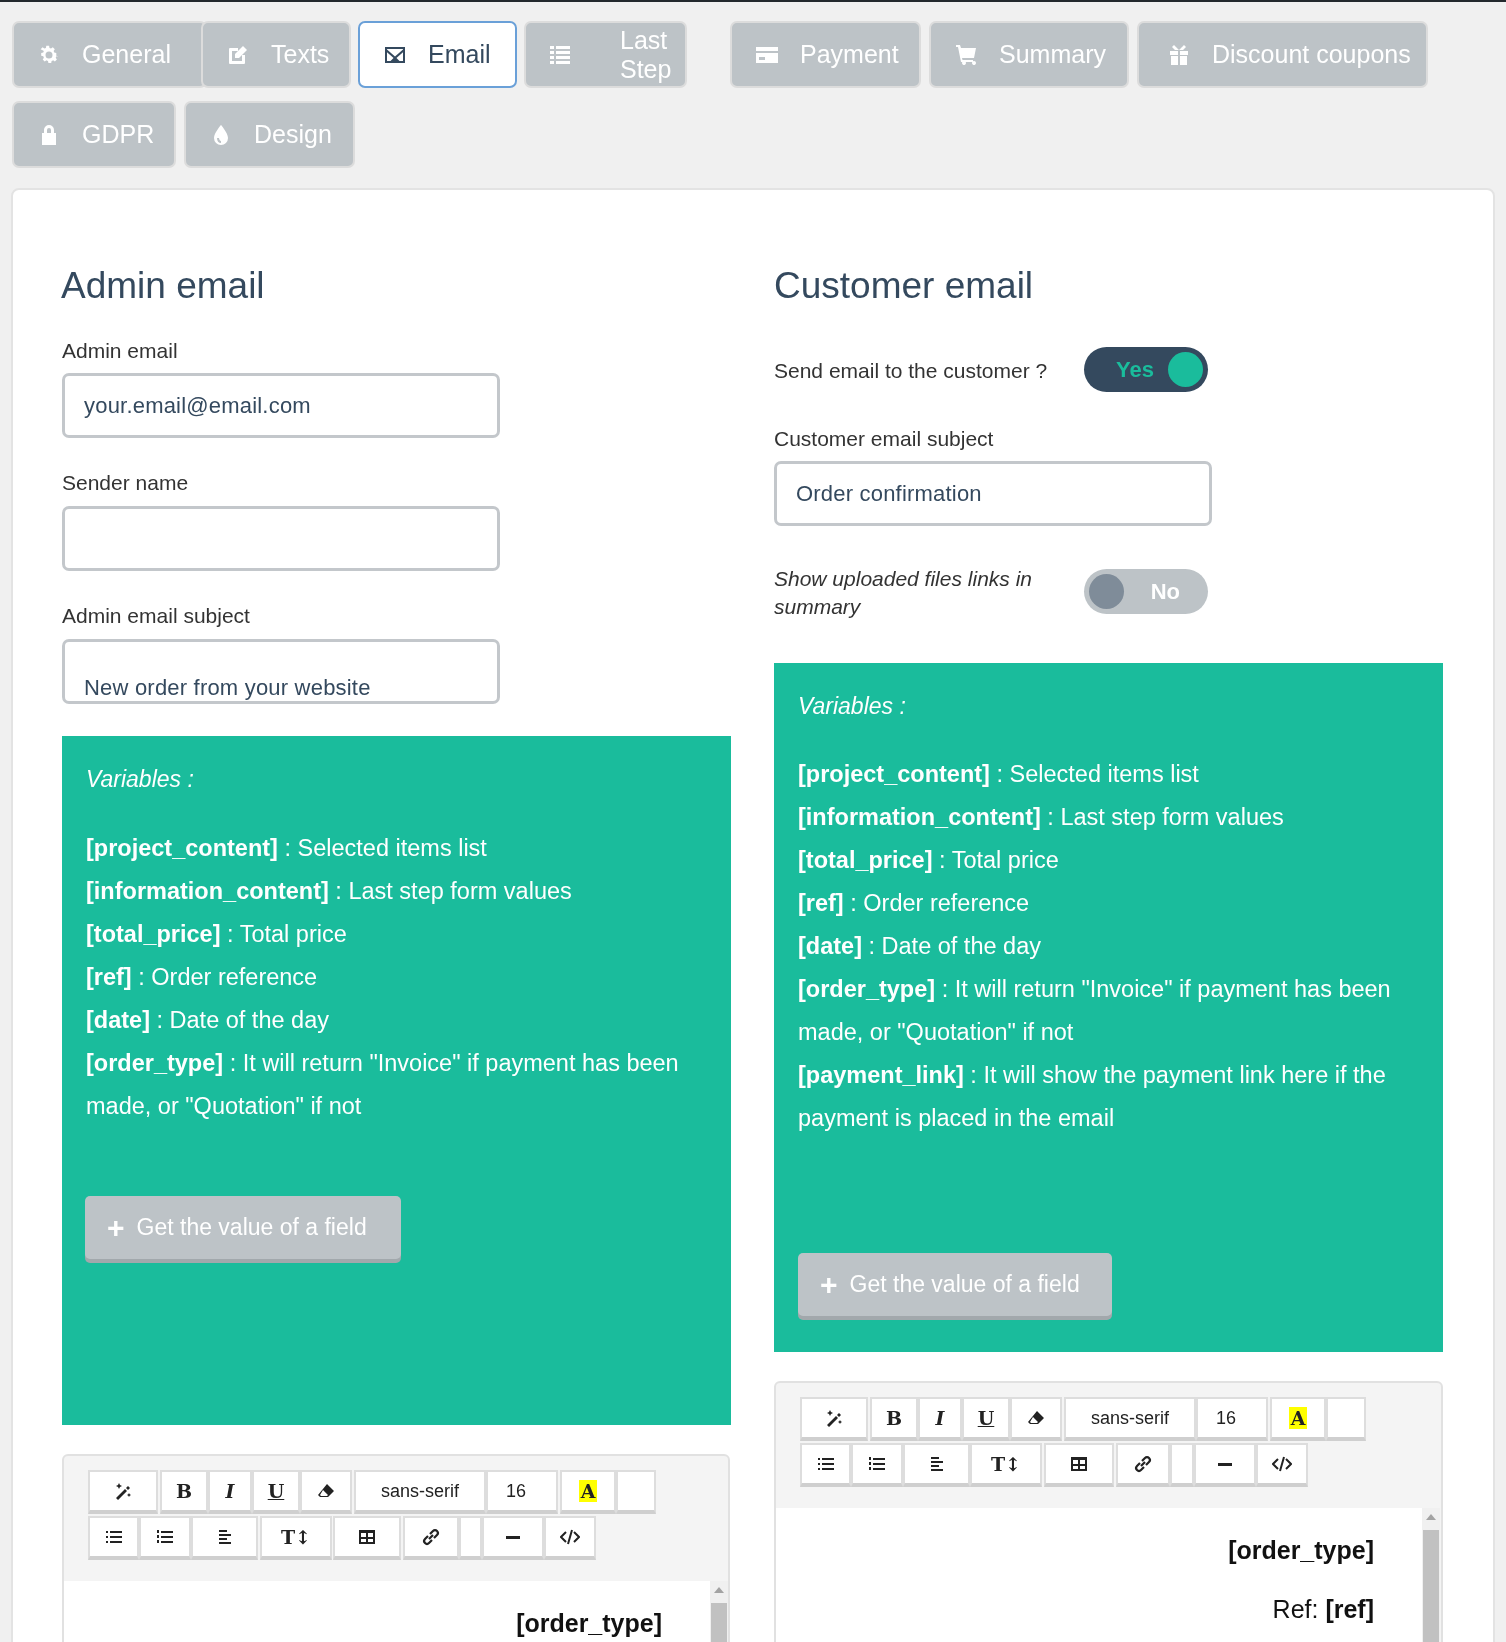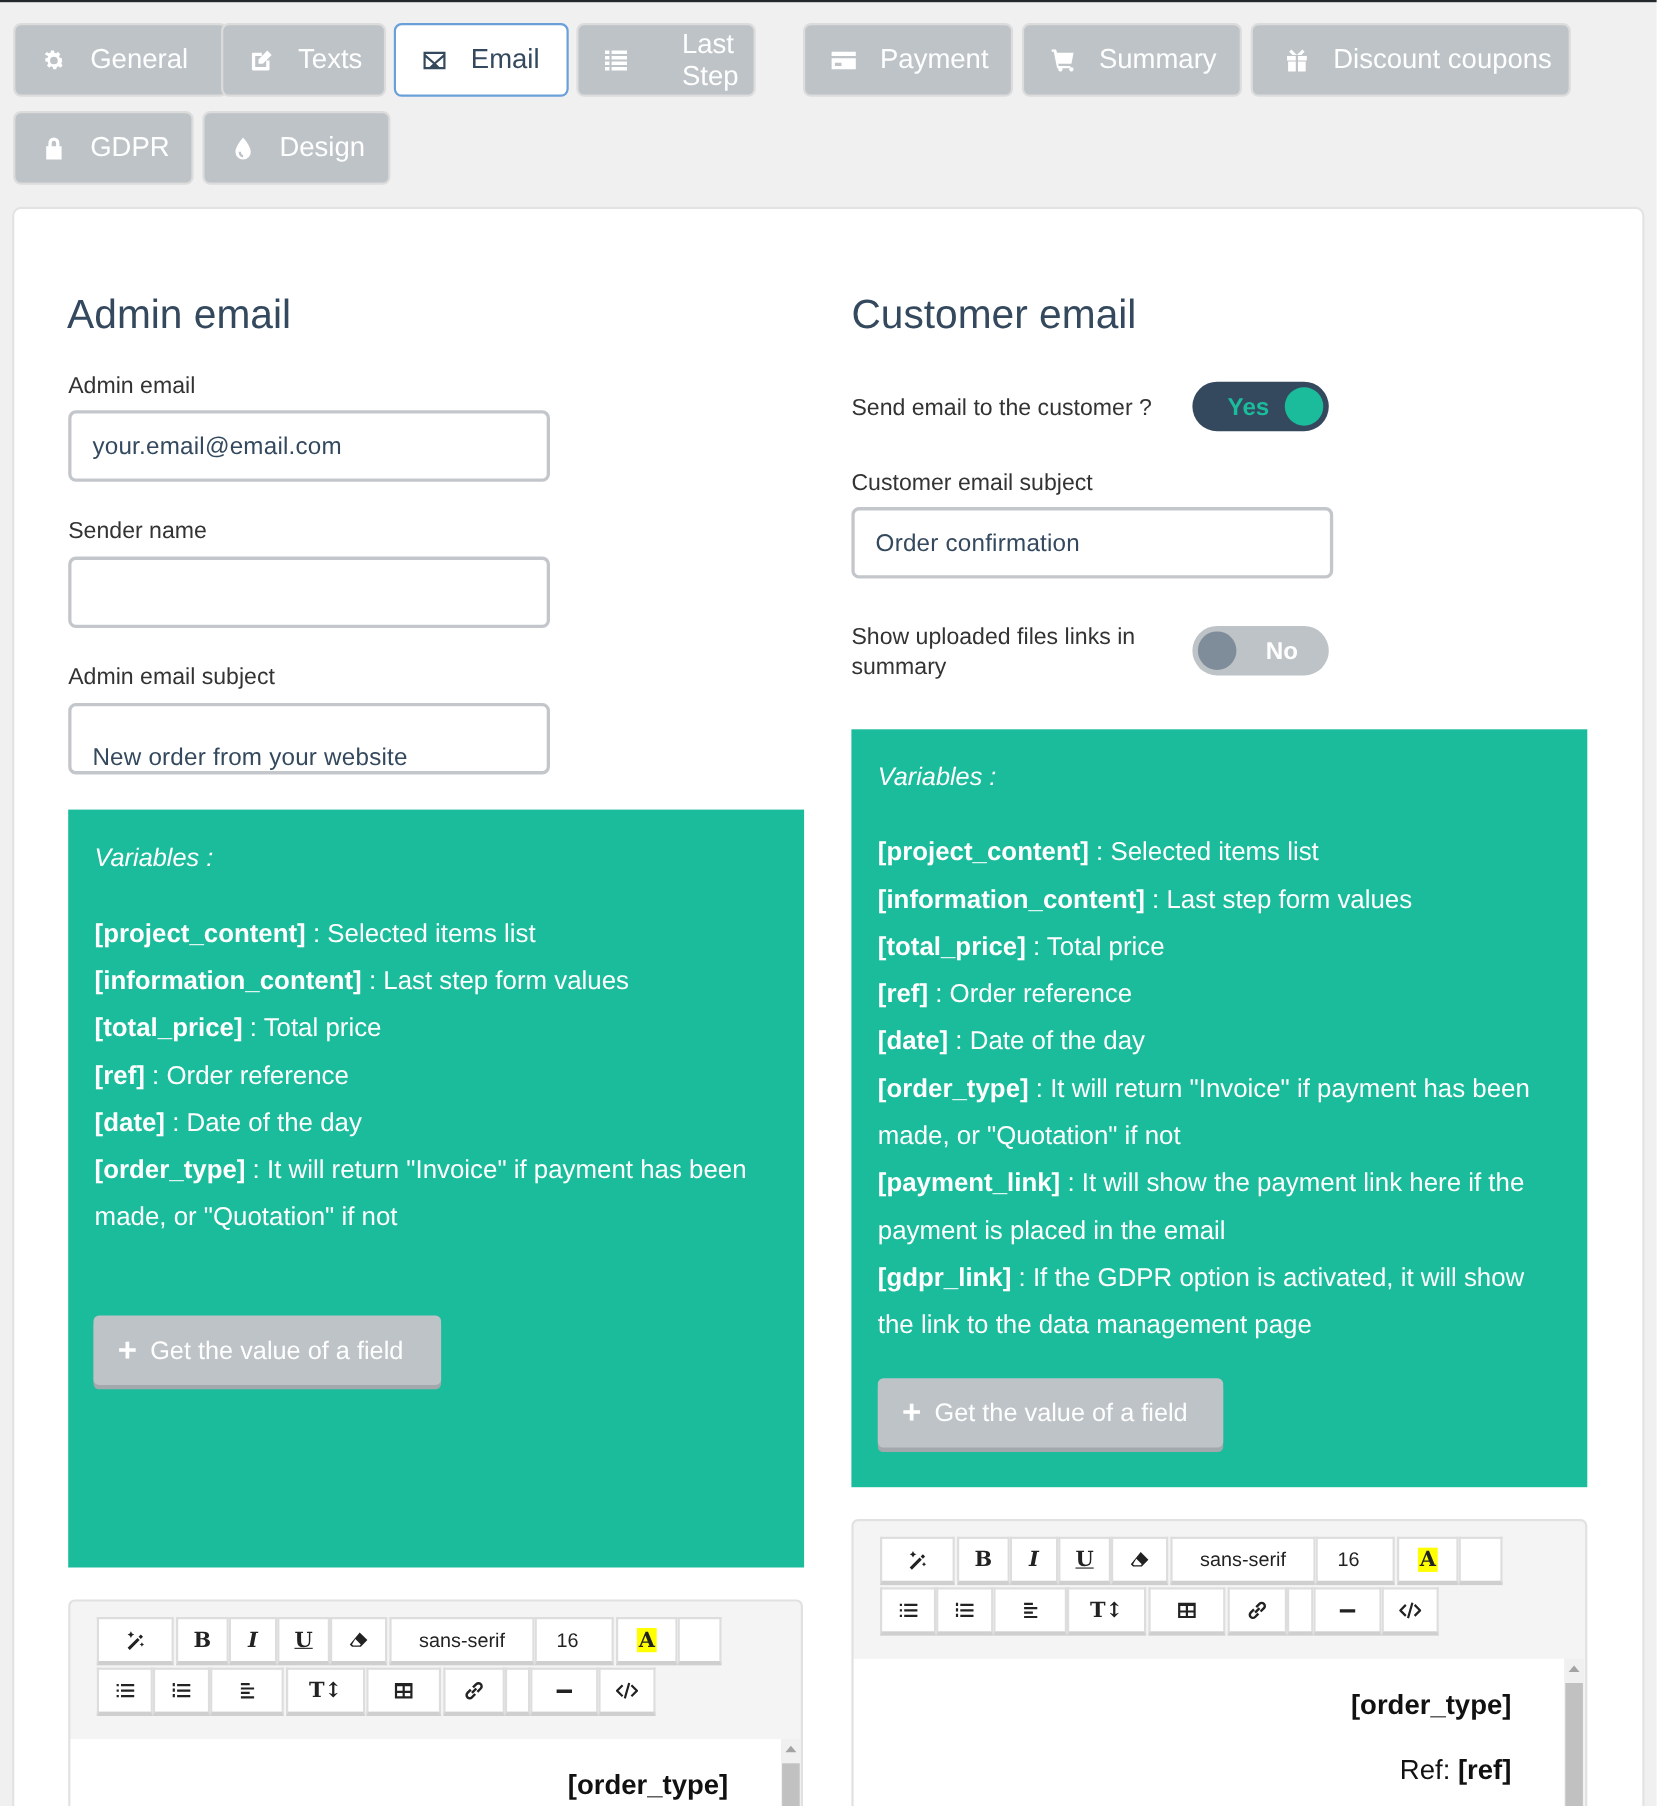--- a/index.html
+++ b/index.html
@@ -247,37 +247,36 @@
 <div class="toggle on" style="left:1084px;top:345px;">
   <span class="tlabel">Yes</span>
   <span class="knob"></span>
 </div>
 
 <div class="abs label" style="left:774px;top:425px;">Customer email subject</div>
 <div class="input" style="left:774px;top:459px;width:438px;height:65px;">
   <span>Order confirmation</span>
 </div>
 
-<div class="abs label" style="left:774px;top:563px;width:300px;line-height:28px;">Show uploaded files links in summary</div>
+<div class="abs label" style="left:774px;top:563px;width:300px;line-height:28px;font-style:italic;">Show uploaded files links in summary</div>
 <div class="toggle off" style="left:1084px;top:567px;">
   <span class="knob"></span>
   <span class="tlabel">No</span>
 </div>
 
 <div class="varbox" style="left:774px;top:661px;width:669px;height:689px;">
   <div class="vtitle" style="left:24px;top:30px;">Variables :</div>
   <div class="vlist" style="left:24px;top:90px;width:610px;">
     <div><b>[project_content]</b><span> : Selected items list</span></div>
     <div><b>[information_content]</b><span> : Last step form values</span></div>
     <div><b>[total_price]</b><span> : Total price</span></div>
     <div><b>[ref]</b><span> : Order reference</span></div>
     <div><b>[date]</b><span> : Date of the day</span></div>
     <div><b>[order_type]</b><span> : It will return "Invoice" if payment has been made, or "Quotation" if not</span></div>
     <div><b>[payment_link]</b><span> : It will show the payment link here if the payment is placed in the email</span></div>
-    <div><b>[gdpr_link]</b><span> : If the GDPR option is activated, it will show the link to the data management page</span></div>
   </div>
   <div class="getbtn" style="left:24px;top:590px;width:314px;">
     <span class="plus">+</span>
     <span>Get the value of a field</span>
   </div>
 </div>
 
 <div class="editor" style="left:774px;top:1379px;width:669px;height:280px;">
   <div class="tb-row" style="left:24px;top:14px;width:570px;">
     <div class="tb-btn" style="left:0;width:68px;">

